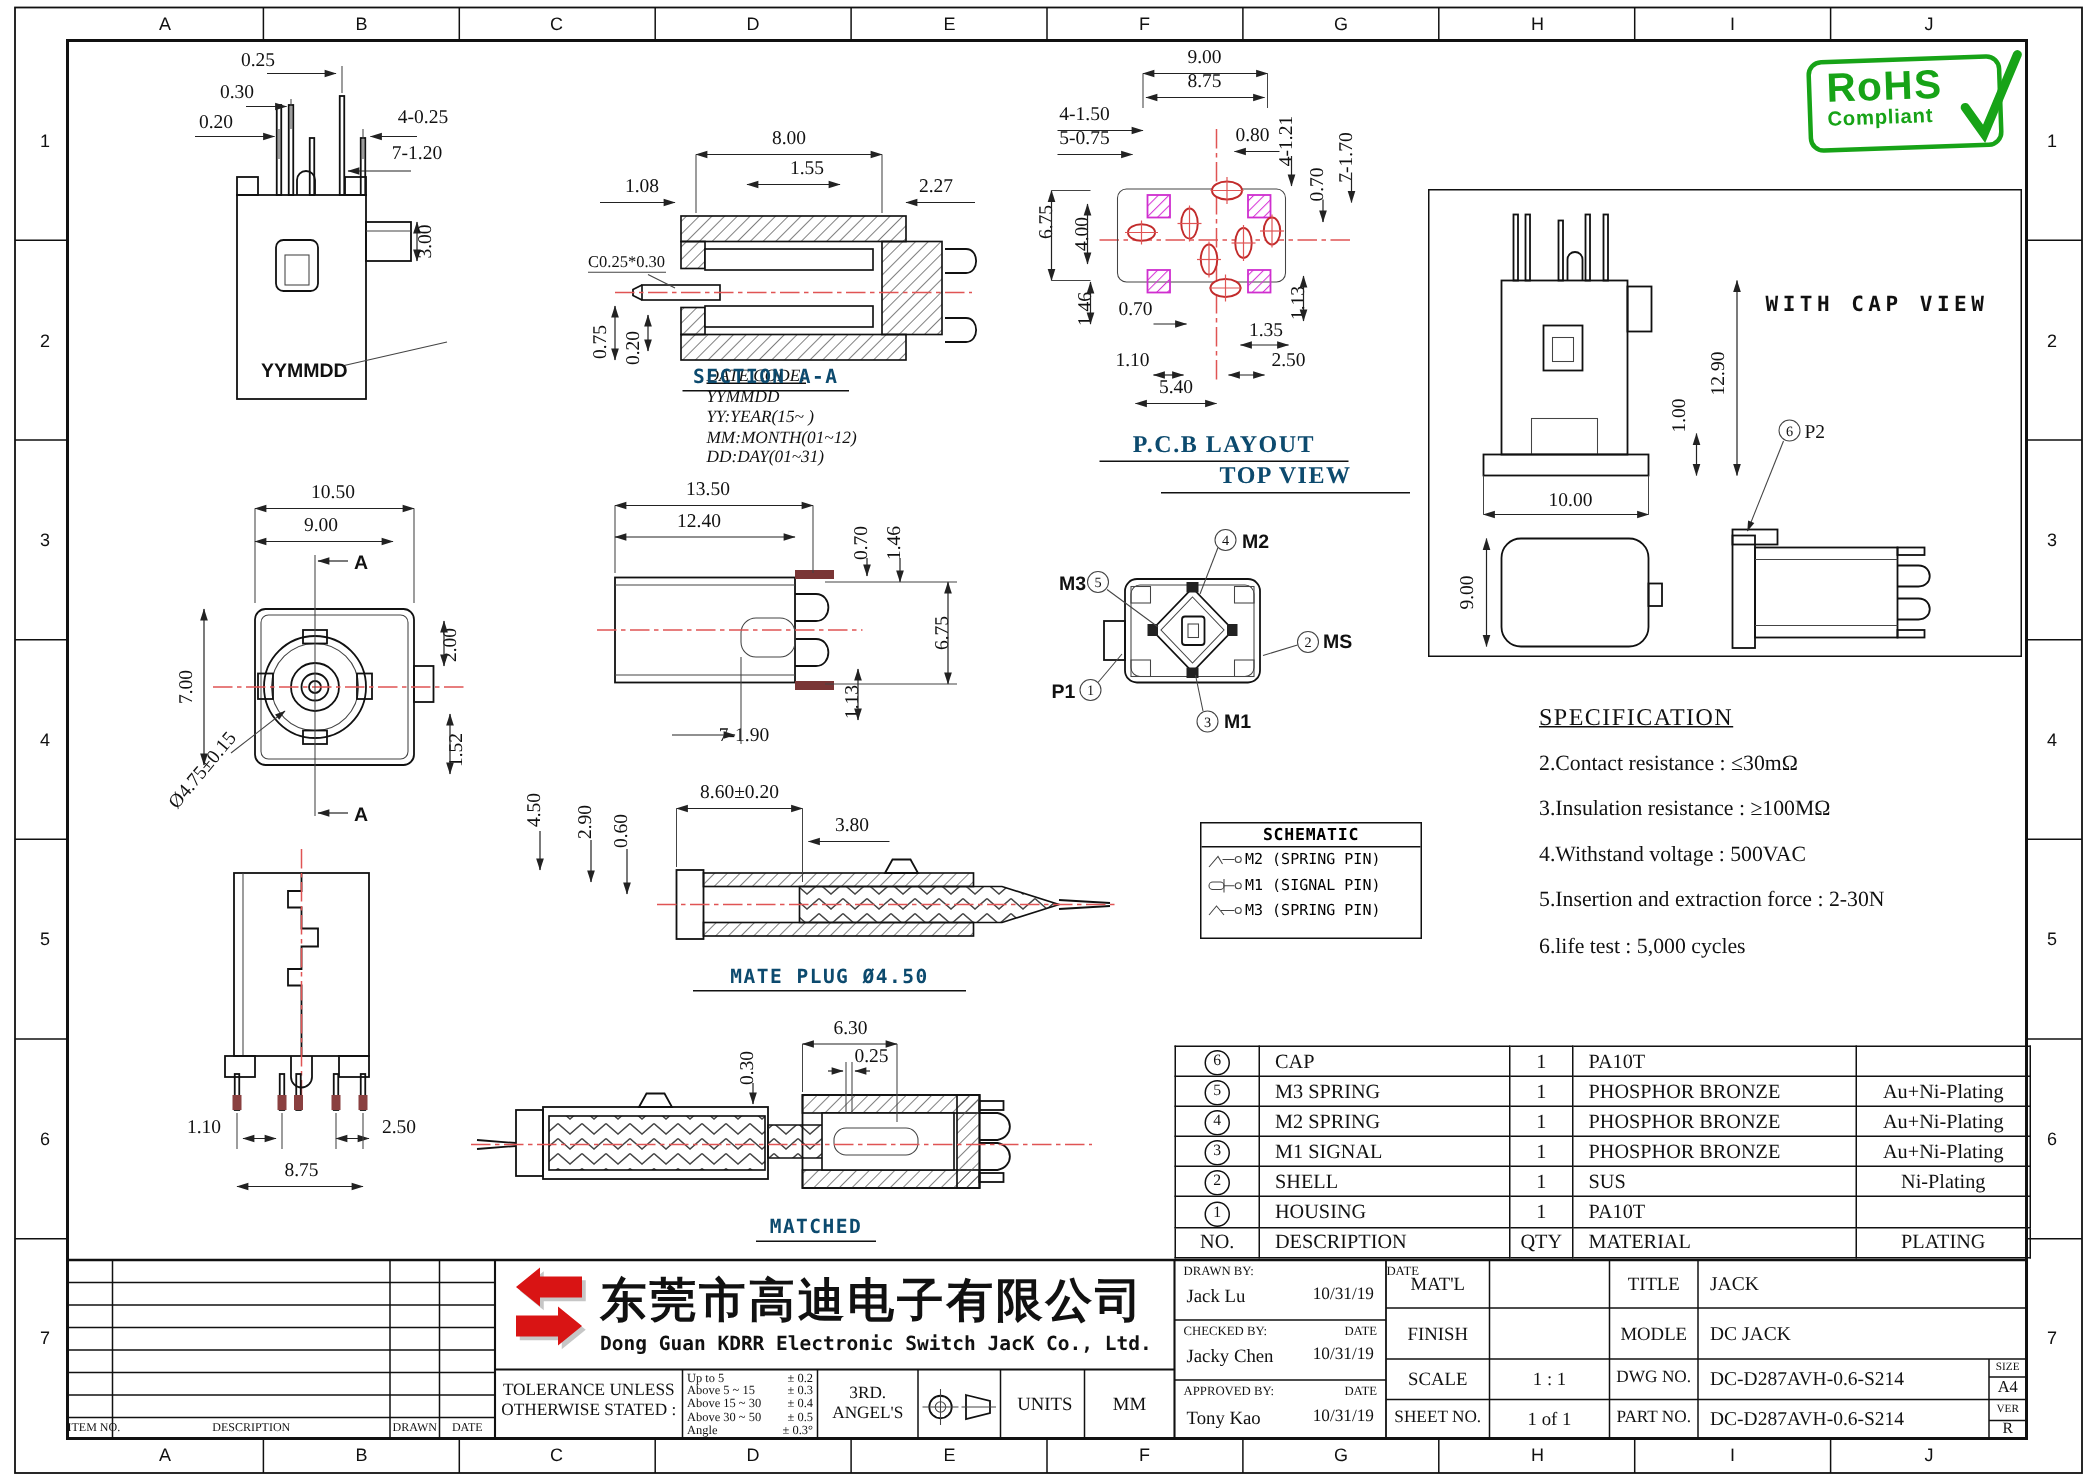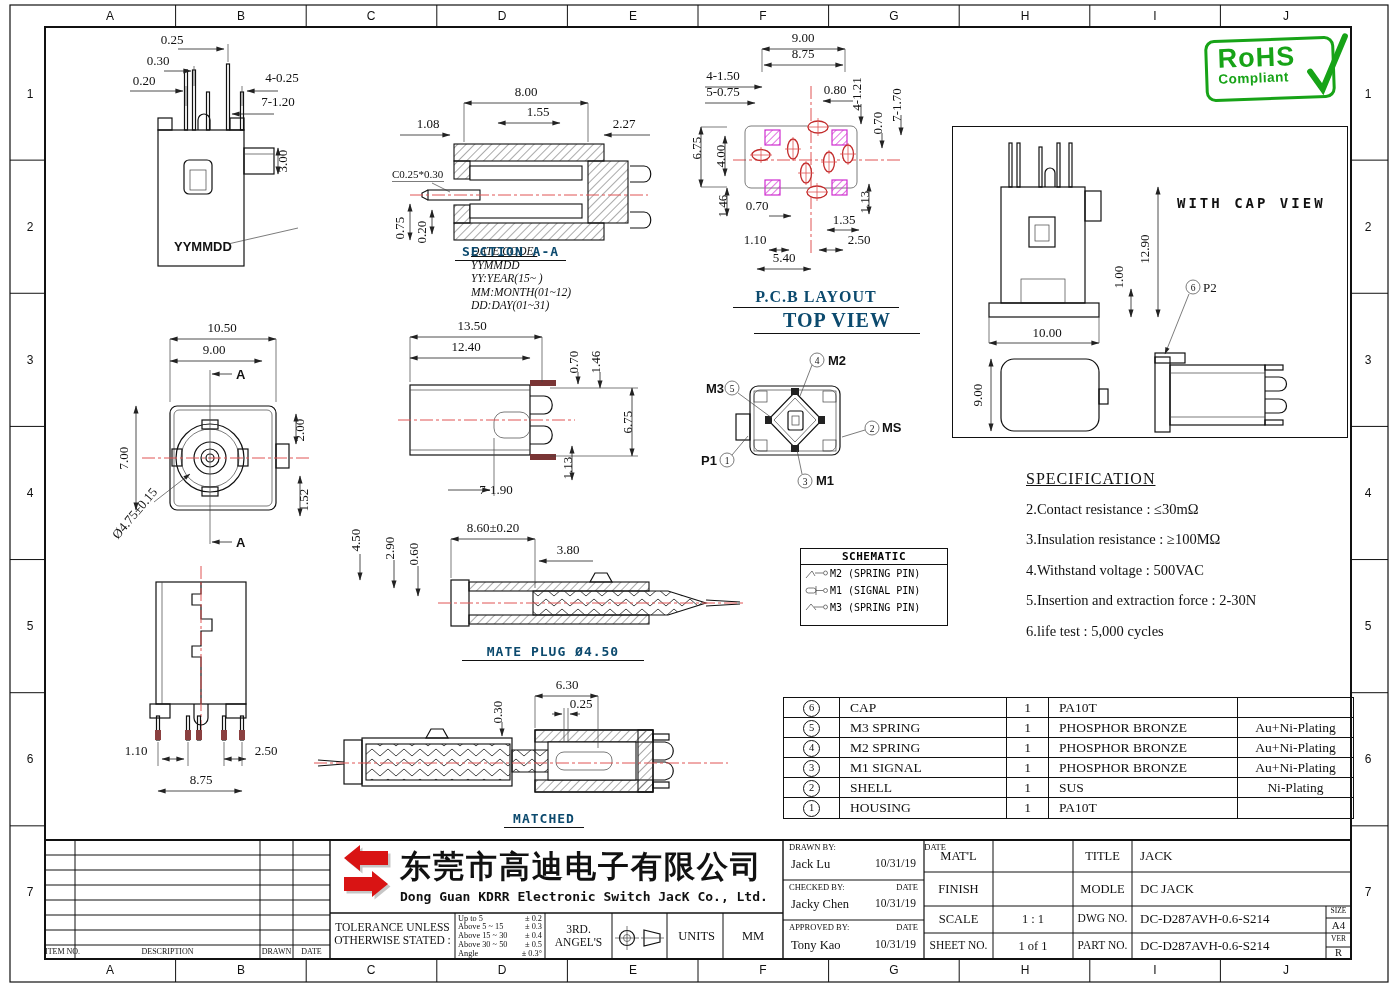--- a/index.html
+++ b/index.html
@@ -250,21 +250,21 @@
     <line x1="144" y1="202" x2="176" y2="202" class="sd" marker-start="url(#ar)" marker-end="url(#ar)"></line>
     <text class="d" x="72" y="216" text-anchor="middle">1.10</text>
     <line x1="86" y1="222" x2="106" y2="222" class="sd" marker-start="url(#ar)" marker-end="url(#ar)"></line>
     <text class="d" x="176" y="216" text-anchor="middle">2.50</text>
     <line x1="160" y1="222" x2="136" y2="222" class="sd" marker-start="url(#ar)" marker-end="url(#ar)"></line>
     <text class="d" x="101" y="234" text-anchor="middle">5.40</text>
     <line x1="74" y1="241" x2="128" y2="241" class="sd" marker-start="url(#ar)" marker-end="url(#ar)"></line>
   </g>
 </svg>
 <div class="vtitle" style="left:733px;top:288px;width:160px;font-size:16px;font-family:'Liberation Serif',serif">P.C.B LAYOUT</div>
-<div class="vtitle" style="left:754px;top:309px;width:160px;font-size:20px;font-family:'Liberation Serif',serif">TOP VIEW</div>
+<div class="vtitle" style="left:774px;top:309px;width:160px;font-size:16px;font-family:'Liberation Serif',serif">TOP VIEW</div>
 
 <div class="rohs">
   <div class="r1">RoHS</div>
   <div class="r2">Compliant</div>
   <svg class="layer" style="left:96px;top:-12px" width="48" height="80">
     <path d="M6,44 L18,62 L42,10" stroke="#17a317" stroke-width="6" fill="none" stroke-linecap="round"></path>
   </svg>
 </div>
 
 <div class="wcbox">
@@ -613,20 +613,27 @@
     <td>SUS</td>
     <td class="c">Ni-Plating</td>
   </tr>
   <tr>
     <td class="c"><span class="circ">1</span></td>
     <td>HOUSING</td>
     <td class="c">1</td>
     <td>PA10T</td>
     <td class="c"></td>
   </tr>
+  <tr>
+    <td class="c">NO.</td>
+    <td>DESCRIPTION</td>
+    <td class="c">QTY</td>
+    <td>MATERIAL</td>
+    <td class="c">PLATING</td>
+  </tr>
 </tbody>
     </table>
 
 <svg class="layer" style="left:0;top:0" width="1396" height="987">
   <line x1="45" y1="840" x2="1351" y2="840" stroke="#111" stroke-width="1.8"></line>
 
   <line x1="75" y1="840" x2="75" y2="959" stroke="#111" stroke-width="1"></line>
   <line x1="260" y1="840" x2="260" y2="959" stroke="#111" stroke-width="1"></line>
   <line x1="293" y1="840" x2="293" y2="959" stroke="#111" stroke-width="1"></line>
   <line x1="330" y1="840" x2="330" y2="959" stroke="#111" stroke-width="1.4"></line>

